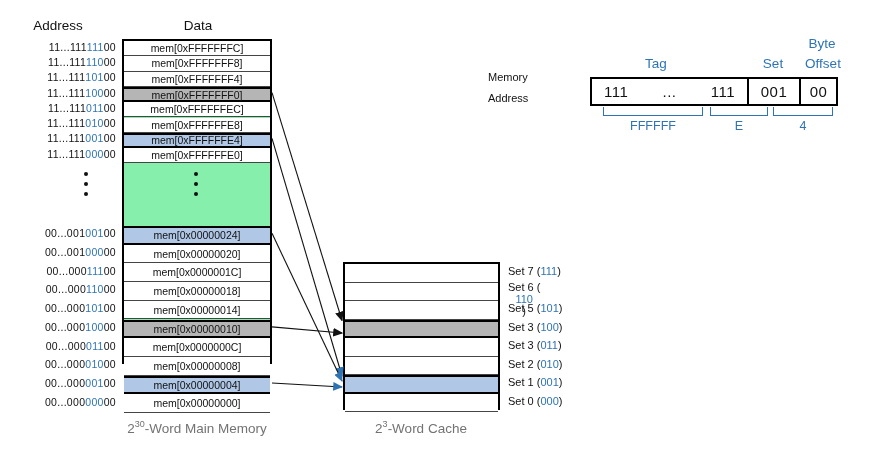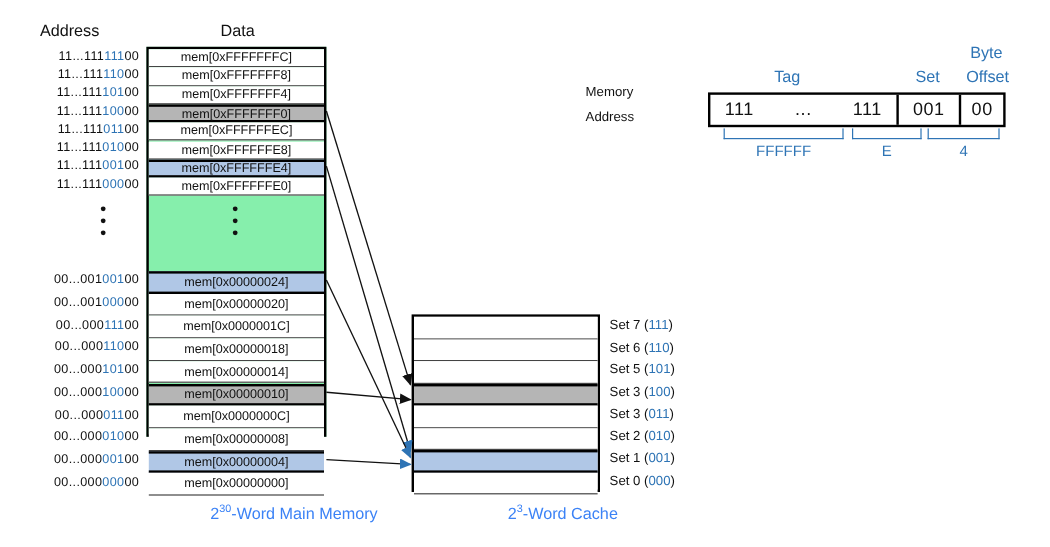--- a/index.html
+++ b/index.html
@@ -30,21 +30,21 @@
   
   #cachebox{position:absolute;left:343px;top:262px;width:157px;height:148px;border:2px solid #000;box-sizing:border-box;background:#fff;}
   .crow{position:absolute;left:0;width:100%;box-sizing:border-box;border-bottom:1px solid #444;background:#fff;}
   .crow.fill-gray{background:#B5B5B5;border-top:2px solid #000;border-bottom:2px solid #000;}
   .crow.fill-blue{background:#B0C7E6;border-top:2px solid #000;border-bottom:2px solid #000;}
   .setlbl{
     position:absolute;left:508px;font-size:11px;white-space:nowrap;color:#111;
     display:flex;align-items:center;
   }
   .setlbl .bits{color:var(--blue);}
-  .caption{position:absolute;font-size:13.5px;color:#3b82f6;white-space:nowrap;transform:translateX(-50%);margin-left:48px;}
+  .caption{position:absolute;font-size:13.5px;color:#737373;white-space:nowrap;transform:translateX(-50%);}
   .caption sup{font-size:9px;}
   
   .bd-label{position:absolute;font-size:11px;color:#111;white-space:nowrap;}
   .bd-field-label{position:absolute;font-size:13.5px;color:var(--blue);white-space:nowrap;transform:translateX(-50%);}
   #bdbox{
     position:absolute;left:590px;top:77px;width:248px;height:29px;
     border:2px solid #000;box-sizing:border-box;display:flex;background:#fff;
   }
   #bdbox .cell{display:flex;align-items:center;justify-content:center;font-size:15px;letter-spacing:0.5px;}
   #bd-tag{width:157px;justify-content:space-between !important;padding:0 12px;box-sizing:border-box;border-right:2px solid #000;}
@@ -232,21 +232,21 @@
       <div class="crow" style="top: 92.5px; height: 18.5px;"></div>
       <div class="crow fill-blue" style="top: 111px; height: 18.5px;"></div>
       <div class="crow" style="top: 129.5px; height: 18.5px;"></div>
     </div>
   <div id="setlabels">
       <div class="setlbl" style="top: 262px; height: 18.5px;">
         <span>Set 7 (</span>
         <span class="bits">111</span>
         <span>)</span>
       </div>
-      <div class="setlbl" style="top: 280.5px; height: 18.5px;">
+      <div class="setlbl" style="top: 280.5px; height: 18.5px; flex-direction: column;">
         <span>Set 6 (</span>
         <span class="bits">110</span>
         <span>)</span>
       </div>
       <div class="setlbl" style="top: 299px; height: 18.5px;">
         <span>Set 5 (</span>
         <span class="bits">101</span>
         <span>)</span>
       </div>
       <div class="setlbl" style="top: 317.5px; height: 18.5px;">

